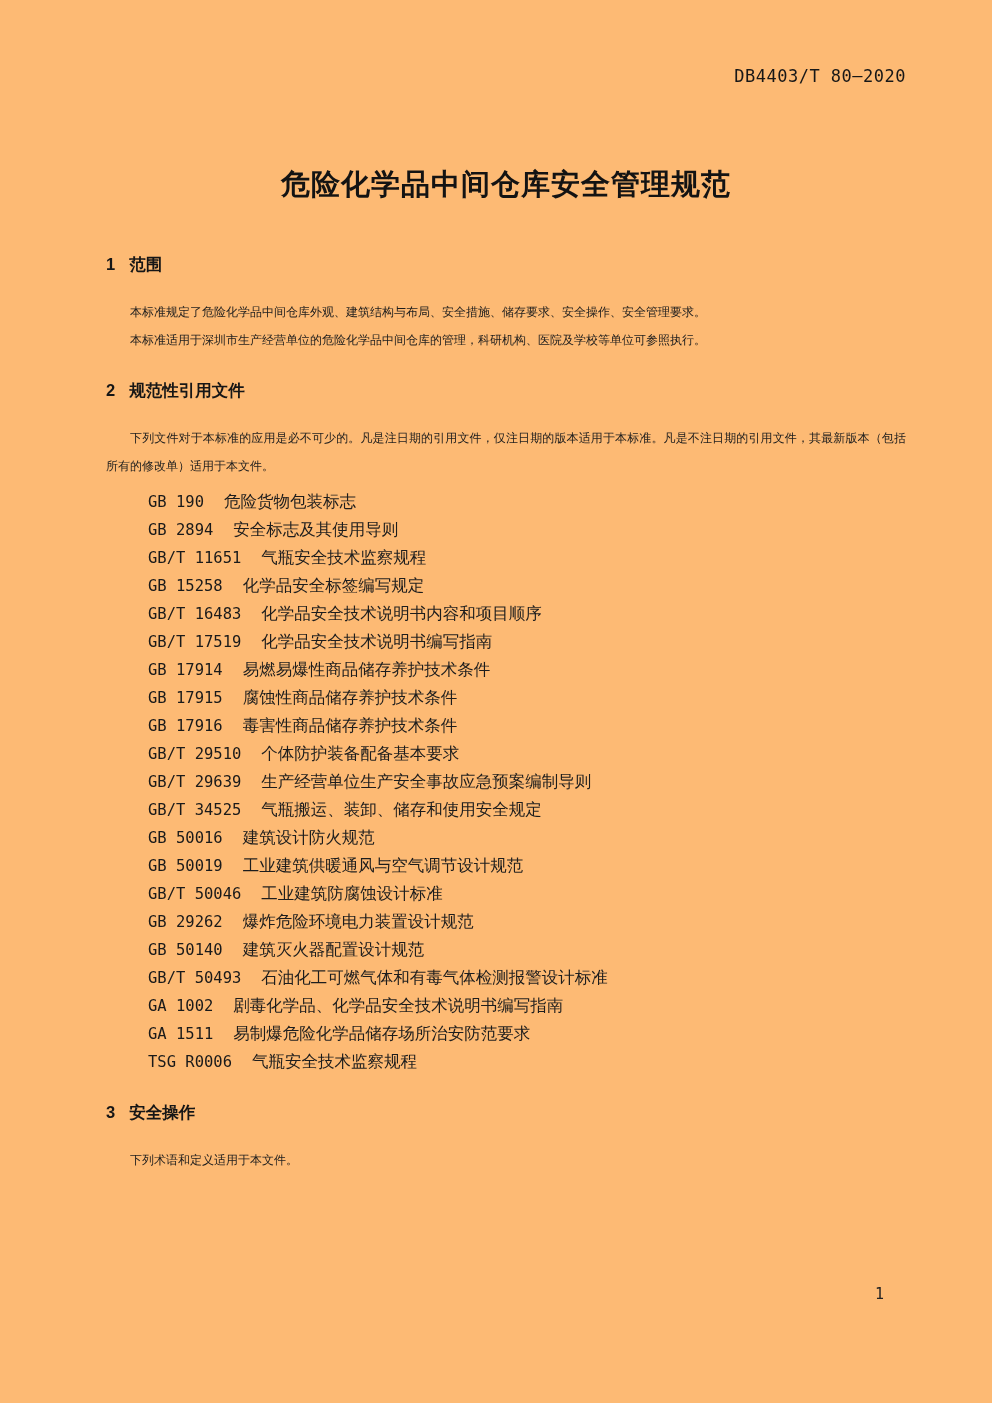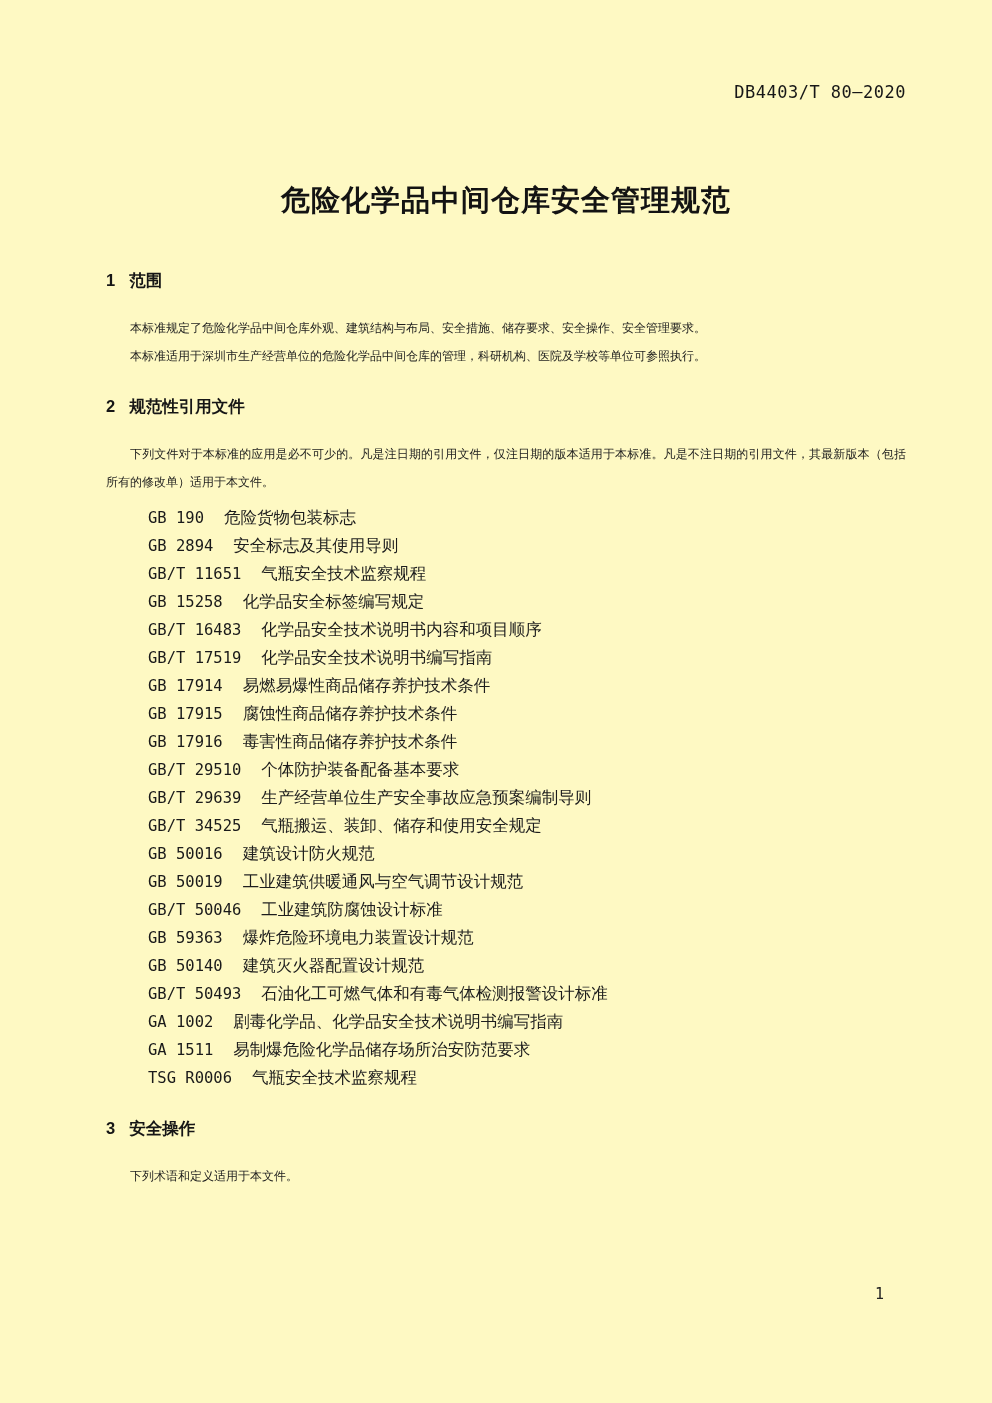--- a/index.html
+++ b/index.html
@@ -5,23 +5,23 @@
   html, body {
     margin: 0;
     padding: 0;
     background: #ffffff;
   }
   .page {
     position: relative;
     width: 992px;
     height: 1403px;
     margin: 0 auto;
-    background: #fef9c3;
+    background: #fdba74;
     box-sizing: border-box;
-    padding: 80px 86px 0 106px;
+    padding: 64px 86px 0 106px;
     color: #1d1d1d;
     font-family: "Liberation Serif", "DejaVu Serif", serif;
   }
   .doc-code {
     text-align: right;
     font-family: "DejaVu Sans Mono", monospace;
     font-size: 17px;
     line-height: 24px;
     letter-spacing: 0.5px;
     color: #171717;
@@ -191,21 +191,21 @@
             <span class="ref-code">GB 50019</span>
             <span class="ref-title">工业建筑供暖通风与空气调节设计规范</span>
           </li>
 
           <li class="ref-item">
             <span class="ref-code">GB/T 50046</span>
             <span class="ref-title">工业建筑防腐蚀设计标准</span>
           </li>
 
           <li class="ref-item">
-            <span class="ref-code">GB 59363</span>
+            <span class="ref-code">GB 29262</span>
             <span class="ref-title">爆炸危险环境电力装置设计规范</span>
           </li>
 
           <li class="ref-item">
             <span class="ref-code">GB 50140</span>
             <span class="ref-title">建筑灭火器配置设计规范</span>
           </li>
 
           <li class="ref-item">
             <span class="ref-code">GB/T 50493</span>

